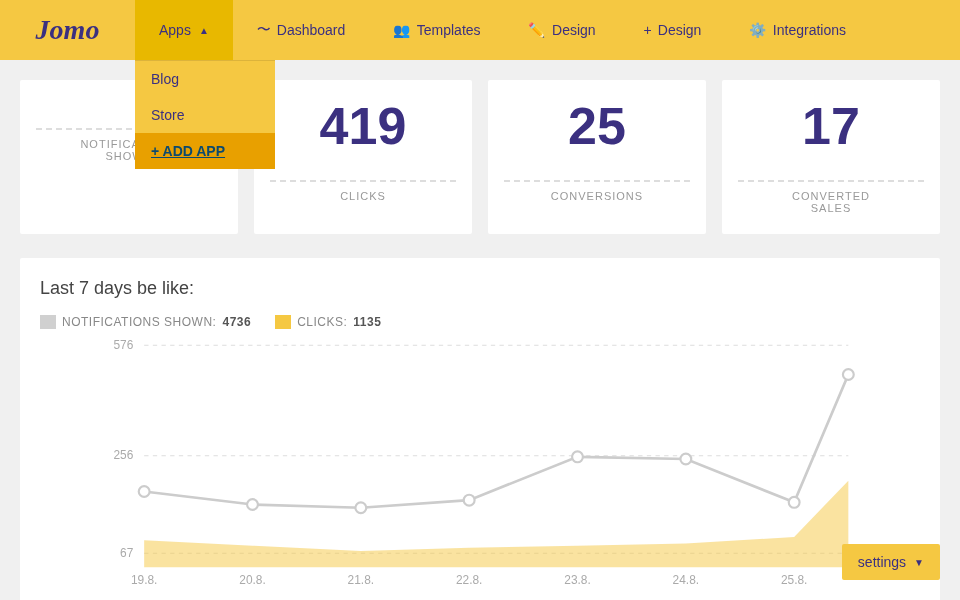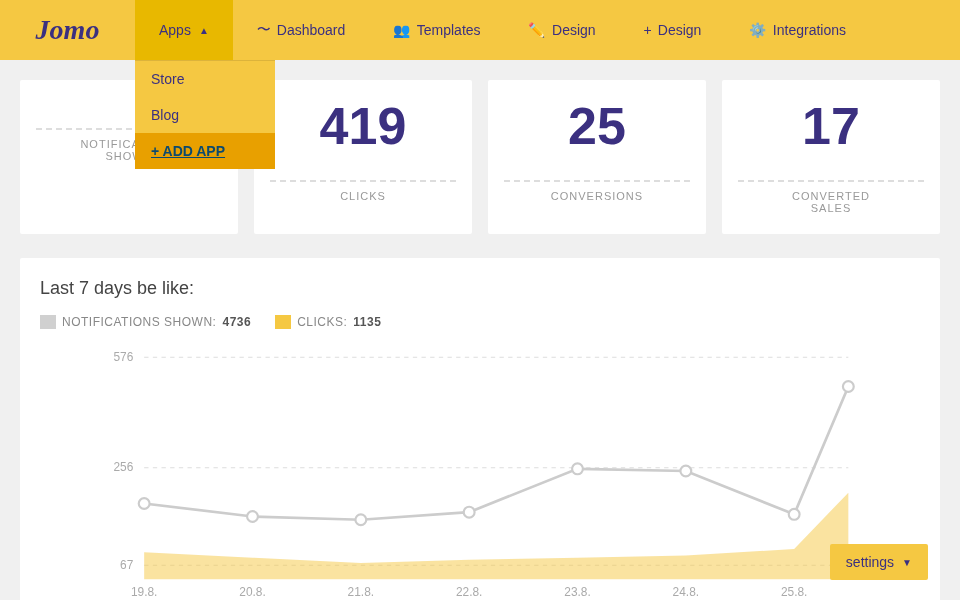--- a/index.html
+++ b/index.html
@@ -128,21 +128,20 @@
     .section-title {
       font-size: 18px;
       color: #444;
       margin-bottom: 16px;
       font-weight: normal;
     }
     .chart-legend {
       display: flex;
       gap: 24px;
       align-items: center;
-      margin-bottom: 12px;
       font-size: 12px;
       color: #888;
       letter-spacing: 0.5px;
     }
     .legend-item {
       display: flex;
       align-items: center;
       gap: 6px;
       text-transform: uppercase;
     }
@@ -165,21 +164,21 @@
     }
     .chart-svg {
       width: 100%;
       height: 100%;
     }
 
     
     .settings-btn {
       position: fixed;
       bottom: 20px;
-      right: 32px;
+      right: 20px;
       background: #f5c842;
       border: none;
       padding: 10px 16px;
       font-size: 14px;
       color: #3b3080;
       font-weight: 500;
       cursor: pointer;
       display: flex;
       align-items: center;
       gap: 8px;
@@ -196,22 +195,22 @@
   </div>
 
   <div class="nav-items">
 
     <div class="dropdown-wrapper">
       <div class="nav-item active">
         <span>Apps</span>
         <span class="nav-arrow">▲</span>
       </div>
       <div class="dropdown-menu">
+        <a class="dropdown-item">Blog</a>
         <a class="dropdown-item">Store</a>
-        <a class="dropdown-item">Blog</a>
         <a class="dropdown-item add-app">+ ADD APP</a>
       </div>
     </div>
 
     <a class="nav-item">
       <span>〜</span>
       <span>Dashboard</span>
     </a>
     <a class="nav-item">
       <span>👥</span>

